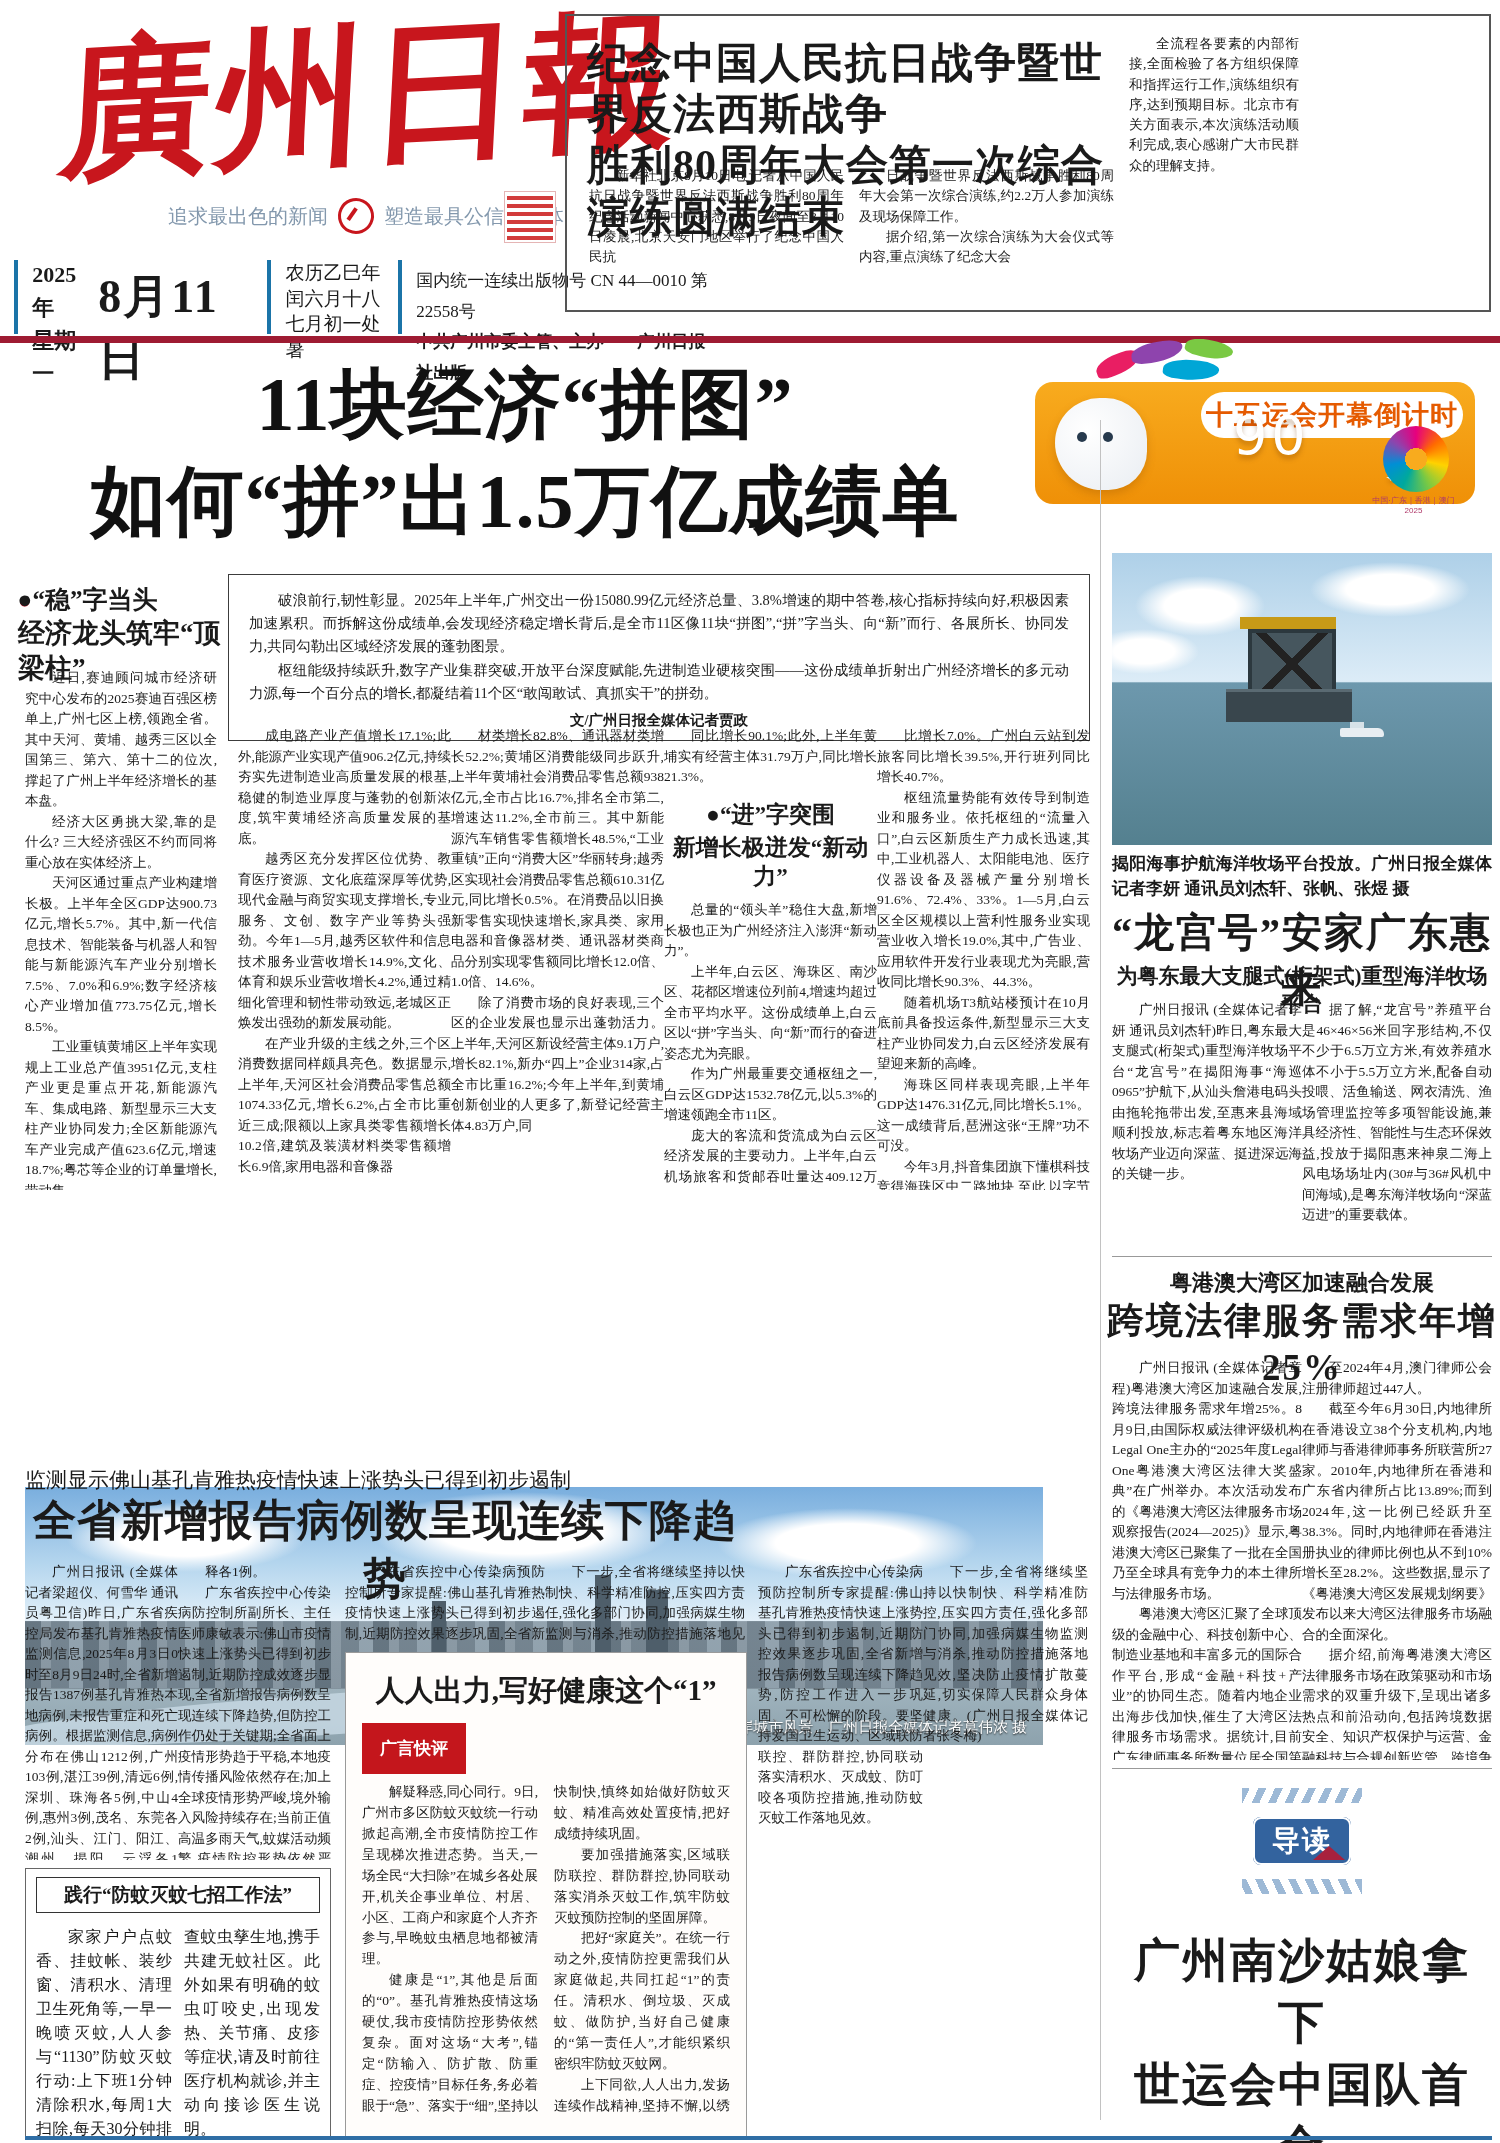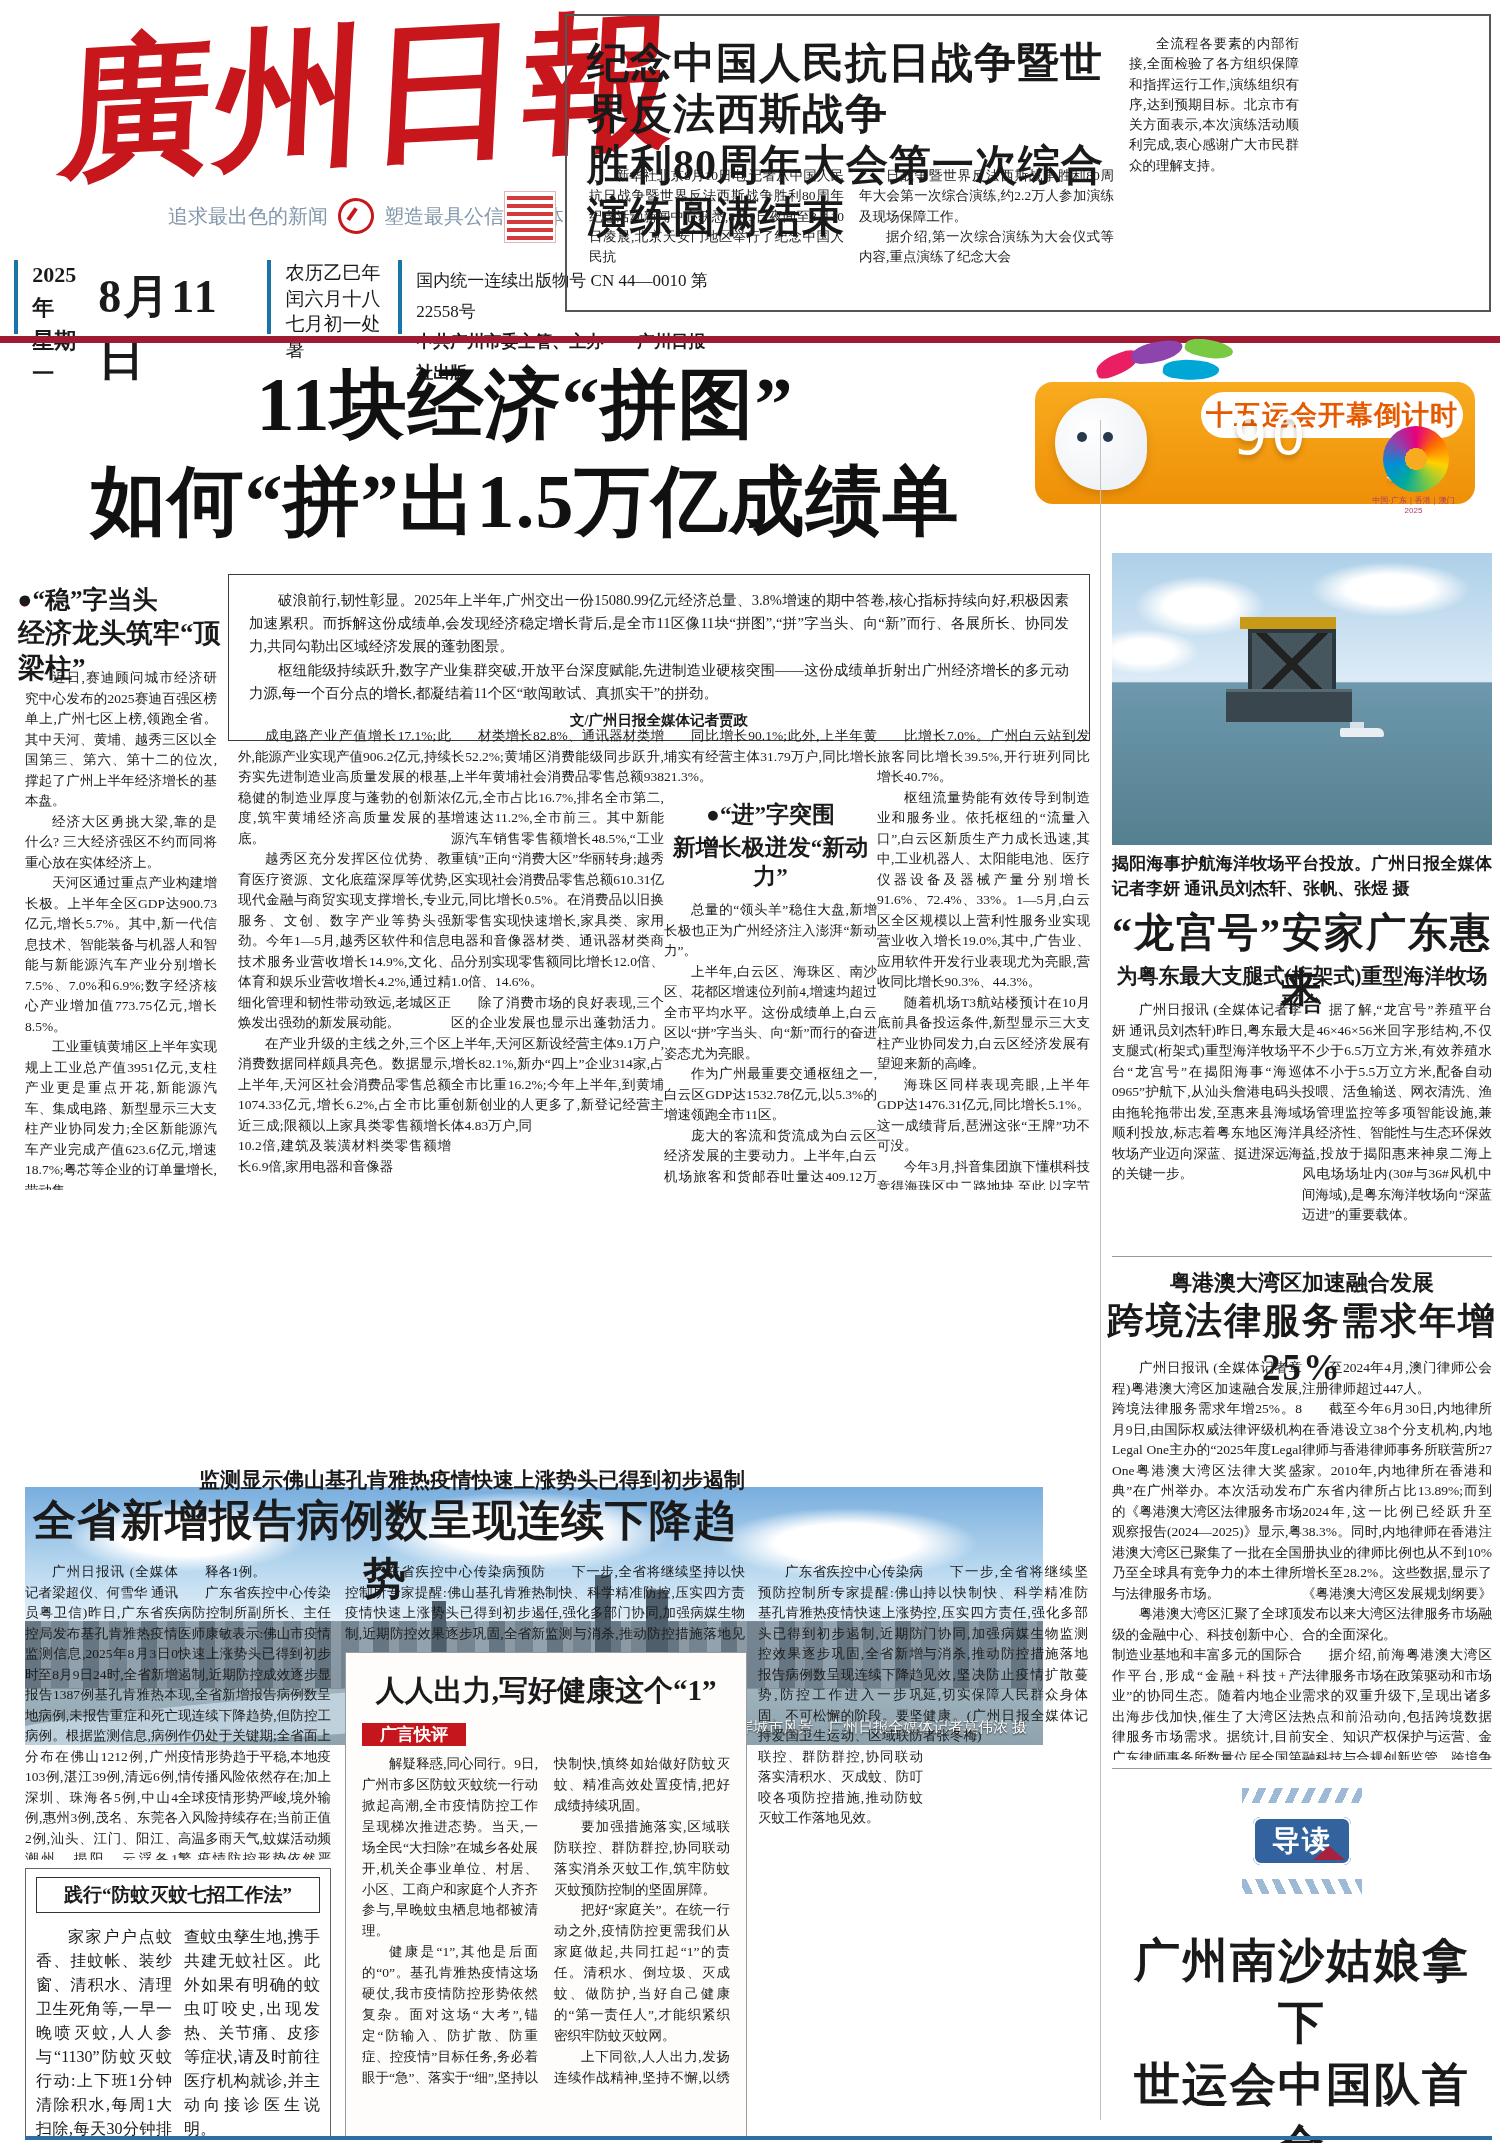--- a/index.html
+++ b/index.html
@@ -82,30 +82,30 @@
   .plat-base{position:absolute;left:0;top:72px;width:126px;height:30px;background:#39464d;border-top:3px solid #5a6a72;}
   .boat{position:absolute;left:60%;top:60%;width:44px;height:9px;background:#e8eef2;border-radius:2px 6px 2px 2px;}
   .boat::before{content:"";position:absolute;left:10px;top:-6px;width:14px;height:6px;background:#d7e2e8;}
   .cityphoto{background:linear-gradient(#79aede 0%,#b5d6ee 30%,#e3f0f9 52%,#95a3ad 52.5%,#7b8a95 78%,#9fb3bd 78.5%,#8da2ad 100%);position:relative;overflow:hidden;}
   .towers{position:absolute;left:0;right:0;top:52%;height:26%;
      background:repeating-linear-gradient(90deg,#5f6f7b 0 16px,#8a99a4 16px 26px,#70808c 26px 44px,#93a4b0 44px 58px);opacity:.85;}
   .tower{position:absolute;background:#4e5e6a;}
   .river{position:absolute;left:-4%;bottom:4%;width:70%;height:16%;background:#c3d5e0;border-radius:50% 40% 30% 50%;transform:rotate(-4deg);opacity:.9;}
   .photocap{position:absolute;right:16px;bottom:8px;color:#fff;font-size:15px;text-shadow:0 1px 2px rgba(0,0,0,.8);}
   
-  .healthkick{font-size:21px;font-weight:bold;text-align:right;}
+  .healthkick{font-size:21px;font-weight:normal;text-align:left;}
   .healthhead{font-size:43px;font-weight:900;text-align:center;letter-spacing:1px;}
   .fwbox{border:1px solid #666;padding:8px 10px;}
   .fwtitle{border:1.5px solid #333;display:block;text-align:center;font-size:19px;font-weight:900;padding:4px 2px;margin-bottom:8px;}
   .fwtext{font-size:16px;line-height:1.5;text-align:justify;column-count:2;column-gap:12px;margin-top:12px;}
   .fwtext p{margin:0;text-indent:2em;}
   .combox{border:1px solid #9a9a9a;padding:14px 16px 10px;background:#fffdfb;}
   .comtitle{font-size:29px;font-weight:900;text-align:center;margin:4px 0 12px;}
   .comtag{display:inline-block;background:#c4161c;color:#fff;font-size:17px;font-weight:bold;
-          padding:0 18px;font-family:"Liberation Sans",sans-serif;margin-bottom:8px;}
+          padding:14px 18px;font-family:"Liberation Sans",sans-serif;margin-bottom:8px;}
   .comcols{column-count:2;column-gap:16px;font-size:13.5px;line-height:1.55;text-align:justify;height:340px;overflow:hidden;}
   .comcols p{margin:0;text-indent:2em;}
   
   .guide-badge-row{display:flex;align-items:center;justify-content:center;gap:14px;flex-direction:column;}
   .stripes{width:120px;height:15px;background:repeating-linear-gradient(115deg,#9db9d6 0 7px,transparent 7px 15px);}
   .stripes.rev{transform:scaleX(-1);}
   .gbadge{width:98px;height:48px;background:#33639e;border-radius:8px;position:relative;display:flex;align-items:center;justify-content:center;
           color:#fff;font-size:28px;font-weight:900;letter-spacing:2px;box-shadow:inset 0 0 0 2px #fff,inset 0 0 0 4px #33639e;}
   .gbadge .tri{position:absolute;right:6px;bottom:5px;width:0;height:0;border-left:16px solid transparent;border-right:16px solid transparent;border-bottom:14px solid #a8213d;}
   .teaser{font-size:46px;font-weight:900;text-align:center;line-height:1.35;letter-spacing:2px;}

